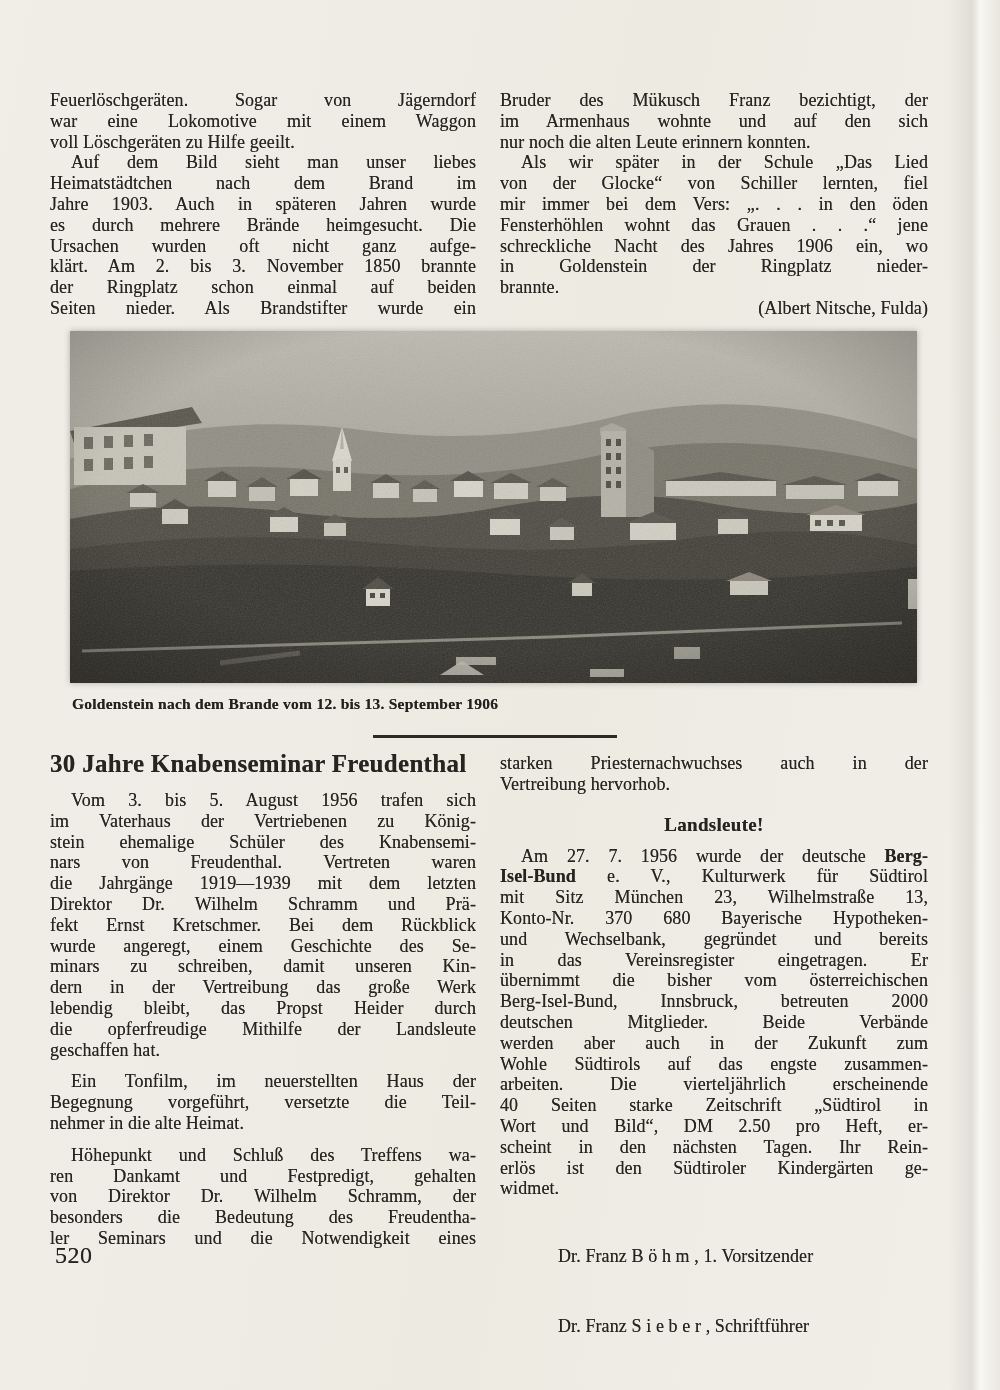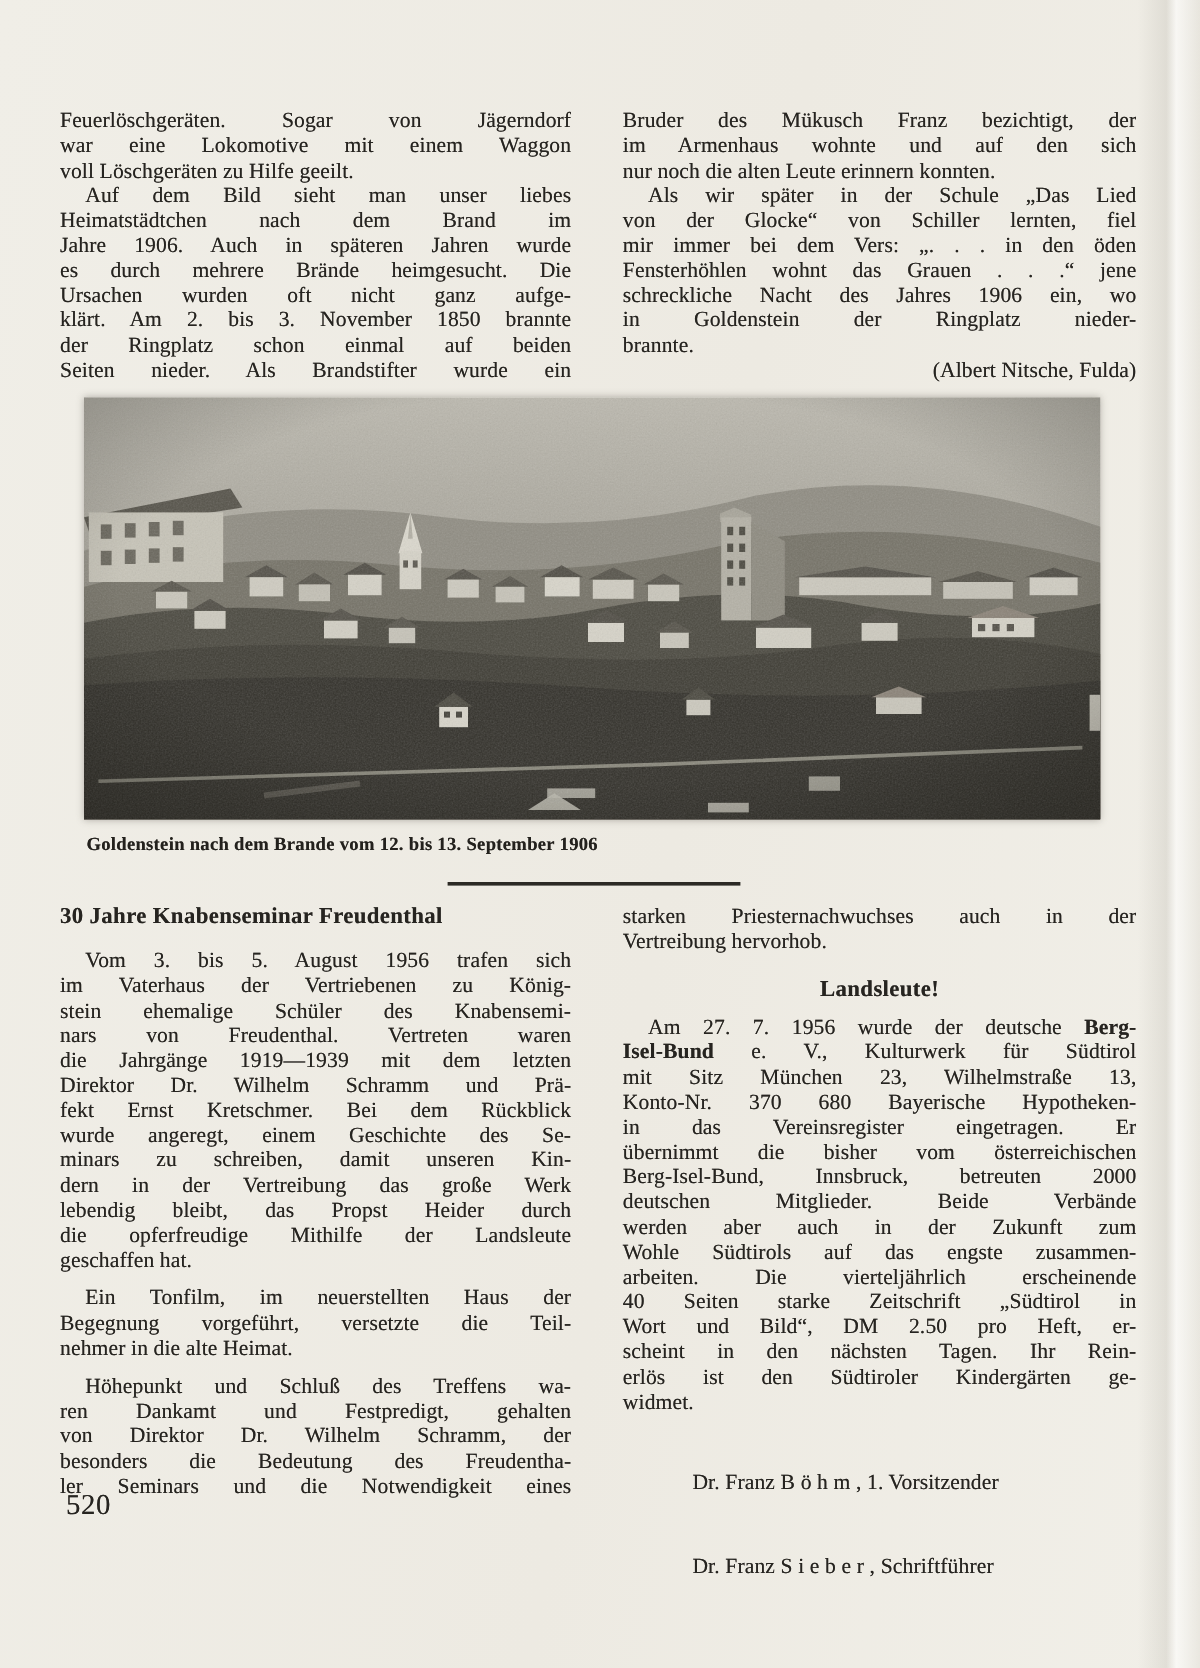--- a/index.html
+++ b/index.html
@@ -10,34 +10,34 @@
     color:#262420;
     text-shadow:0 0 0.4px rgba(38,34,30,0.65);
   }
   .crease {
     position:absolute; top:0; right:0; width:52px; height:100%;
     background:linear-gradient(to right,
       rgba(110,105,92,0) 0%, rgba(110,105,92,0.12) 46%,
       rgba(255,255,255,0.55) 62%, rgba(110,105,92,0.06) 100%);
     pointer-events:none;
   }
-  .cols { position:absolute; display:flex; gap:43px; }
+  .cols { position:absolute; display:flex; gap:24px; }
   #top-cols { left:50px; top:90px; }
   #bottom-cols { left:50px; top:753px; }
   .col { width:426px; }
   .ln {
     font-size:18px; line-height:20.8px; letter-spacing:0.1px;
     text-align:justify; text-align-last:justify;
   }
   .ln.end { text-align-last:left; }
   .ln.ind { text-indent:21px; }
   .ln.gap { margin-top:11px; }
   .ln.sig { line-height:26px; text-align:left; text-align-last:left;margin-top:44px; }
   h2.article-heading {
-    margin:0 0 16px 0; font-size:19px; font-weight:bold; letter-spacing:0.3px;
+    margin:0 0 16px 0; font-size:25px; font-weight:bold; letter-spacing:0.3px;
     line-height:21px;
   }
   h3.center-heading {
     margin:19px 0 11px 0; font-size:19px; font-weight:bold; text-align:center;
     letter-spacing:0.3px; line-height:21px;
   }
   figure.photo-fig { position:absolute; left:70px; top:331px; margin:0; width:704px; }
   figure.photo-fig svg { display:block; width:847px; height:352px; box-shadow:0 0 6px rgba(60,55,45,0.35); }
   figcaption.photo-caption {
     margin-top:12px; margin-left:2px;
@@ -52,21 +52,21 @@
 
 <div class="page">
 
   <section class="cols" id="top-cols">
     <div class="col">
         <div class="ln"><span>Feuerlöschgeräten. Sogar von Jägerndorf</span></div>
         <div class="ln"><span>war eine Lokomotive mit einem Waggon</span></div>
         <div class="ln end"><span>voll Löschgeräten zu Hilfe geeilt.</span></div>
         <div class="ln ind"><span>Auf dem Bild sieht man unser liebes</span></div>
         <div class="ln"><span>Heimatstädtchen nach dem Brand im</span></div>
-        <div class="ln"><span>Jahre 1906. Auch in späteren Jahren wurde</span></div>
+        <div class="ln"><span>Jahre 1903. Auch in späteren Jahren wurde</span></div>
         <div class="ln"><span>es durch mehrere Brände heimgesucht. Die</span></div>
         <div class="ln"><span>Ursachen wurden oft nicht ganz aufge-</span></div>
         <div class="ln"><span>klärt. Am 2. bis 3. November 1850 brannte</span></div>
         <div class="ln"><span>der Ringplatz schon einmal auf beiden</span></div>
         <div class="ln"><span>Seiten nieder. Als Brandstifter wurde ein</span></div>
       </div>
     <div class="col" style="width:428px">
         <div class="ln"><span>Bruder des Mükusch Franz bezichtigt, der</span></div>
         <div class="ln"><span>im Armenhaus wohnte und auf den sich</span></div>
         <div class="ln end"><span>nur noch die alten Leute erinnern konnten.</span></div>
@@ -245,20 +245,21 @@
       <div>
           <div class="ln"><span>starken Priesternachwuchses auch in der</span></div>
           <div class="ln end"><span>Vertreibung hervorhob.</span></div>
         </div>
       <h3 class="center-heading">Landsleute!</h3>
       <div>
           <div class="ln ind"><span>Am 27. 7. 1956 wurde der deutsche </span><span style="font-weight: bold;">Berg-</span></div>
           <div class="ln"><span style="font-weight: bold;">Isel-Bund</span><span> e. V., Kulturwerk für Südtirol</span></div>
           <div class="ln"><span>mit Sitz München 23, Wilhelmstraße 13,</span></div>
           <div class="ln"><span>Konto-Nr. 370 680 Bayerische Hypotheken-</span></div>
+          <div class="ln"><span>und Wechselbank, gegründet und bereits</span></div>
           <div class="ln"><span>in das Vereinsregister eingetragen. Er</span></div>
           <div class="ln"><span>übernimmt die bisher vom österreichischen</span></div>
           <div class="ln"><span>Berg-Isel-Bund, Innsbruck, betreuten 2000</span></div>
           <div class="ln"><span>deutschen Mitglieder. Beide Verbände</span></div>
           <div class="ln"><span>werden aber auch in der Zukunft zum</span></div>
           <div class="ln"><span>Wohle Südtirols auf das engste zusammen-</span></div>
           <div class="ln"><span>arbeiten. Die vierteljährlich erscheinende</span></div>
           <div class="ln"><span>40 Seiten starke Zeitschrift „Südtirol in</span></div>
           <div class="ln"><span>Wort und Bild“, DM 2.50 pro Heft, er-</span></div>
           <div class="ln"><span>scheint in den nächsten Tagen. Ihr Rein-</span></div>

